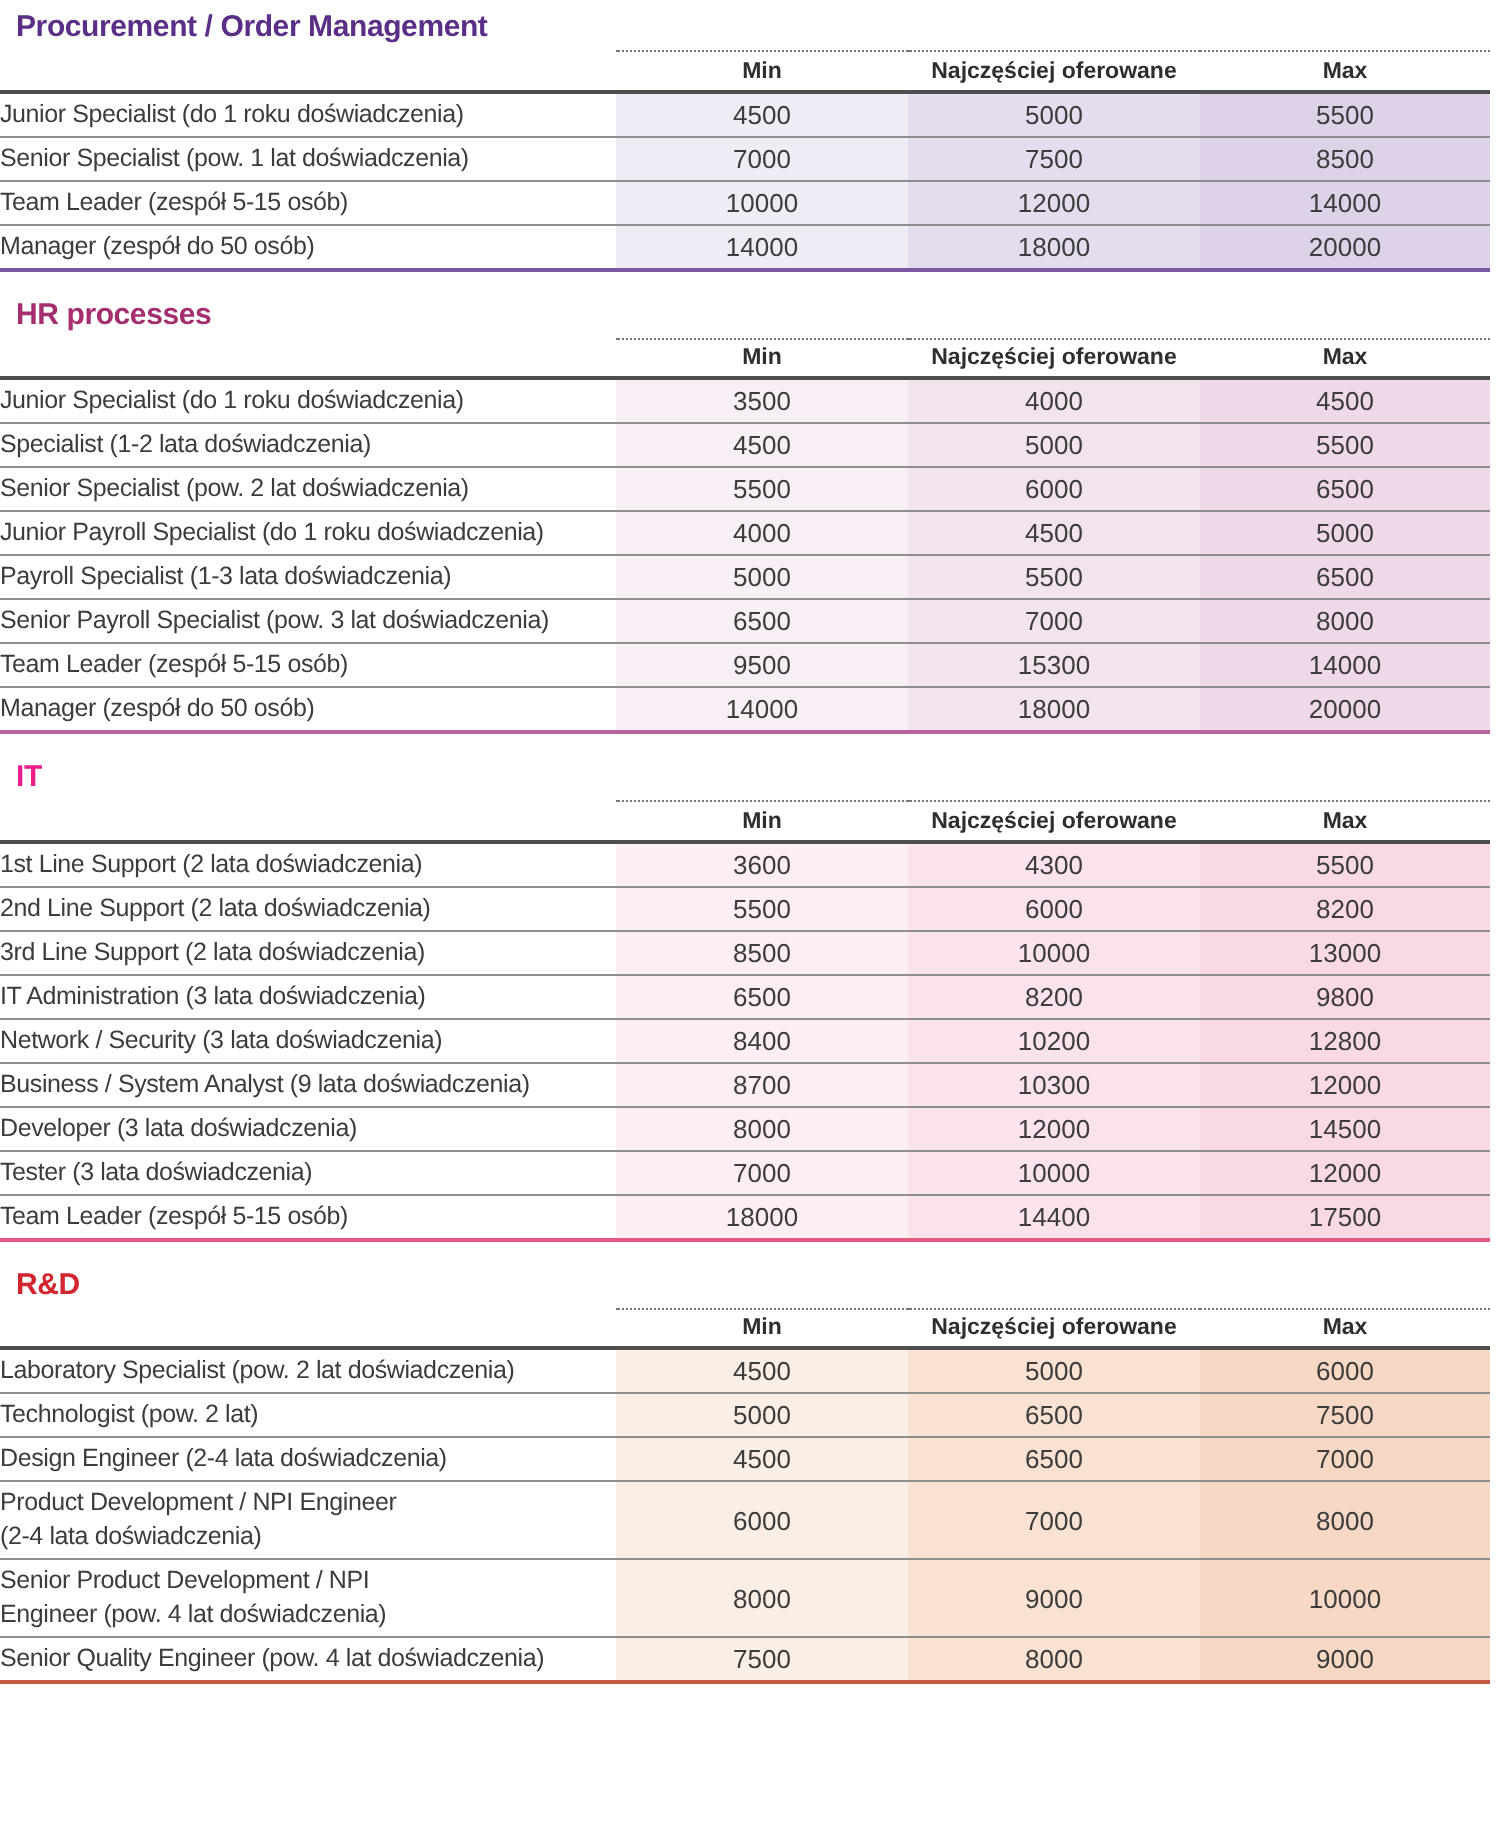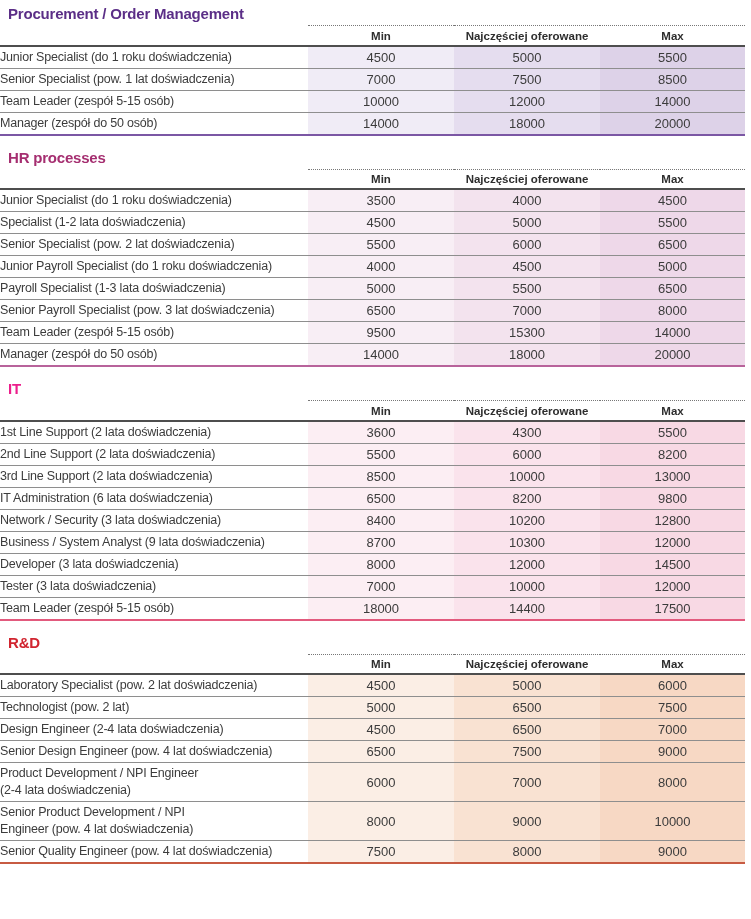--- a/index.html
+++ b/index.html
@@ -216,21 +216,21 @@
             <td class="c2">6000</td>
             <td class="c3">8200</td>
           </tr>
           <tr>
             <td class="row-label">3rd Line Support (2 lata doświadczenia)</td>
             <td class="c1">8500</td>
             <td class="c2">10000</td>
             <td class="c3">13000</td>
           </tr>
           <tr>
-            <td class="row-label">IT Administration (6 lata doświadczenia)</td>
+            <td class="row-label">IT Administration (3 lata doświadczenia)</td>
             <td class="c1">6500</td>
             <td class="c2">8200</td>
             <td class="c3">9800</td>
           </tr>
           <tr>
             <td class="row-label">Network / Security (3 lata doświadczenia)</td>
             <td class="c1">8400</td>
             <td class="c2">10200</td>
             <td class="c3">12800</td>
           </tr>
@@ -291,26 +291,20 @@
             <td class="c2">6500</td>
             <td class="c3">7500</td>
           </tr>
           <tr>
             <td class="row-label">Design Engineer (2-4 lata doświadczenia)</td>
             <td class="c1">4500</td>
             <td class="c2">6500</td>
             <td class="c3">7000</td>
           </tr>
           <tr>
-            <td class="row-label">Senior Design Engineer (pow. 4 lat doświadczenia)</td>
-            <td class="c1">6500</td>
-            <td class="c2">7500</td>
-            <td class="c3">9000</td>
-          </tr>
-          <tr>
             <td class="row-label">Product Development / NPI Engineer
 (2-4 lata doświadczenia)</td>
             <td class="c1">6000</td>
             <td class="c2">7000</td>
             <td class="c3">8000</td>
           </tr>
           <tr>
             <td class="row-label">Senior Product Development / NPI
 Engineer (pow. 4 lat doświadczenia)</td>
             <td class="c1">8000</td>

